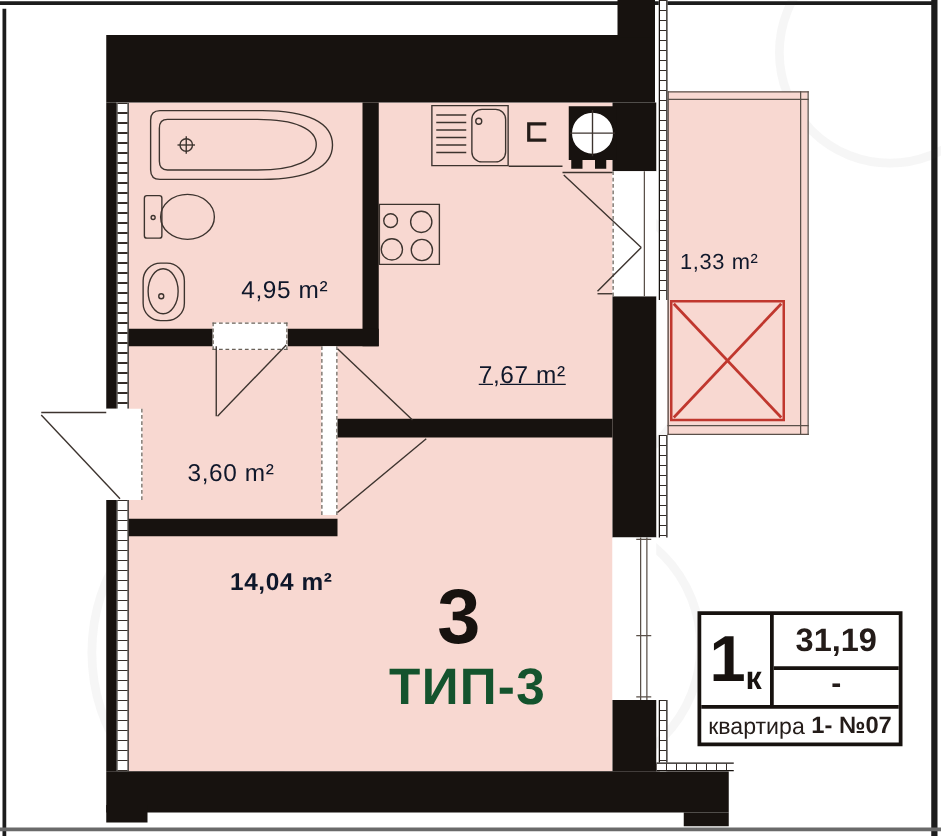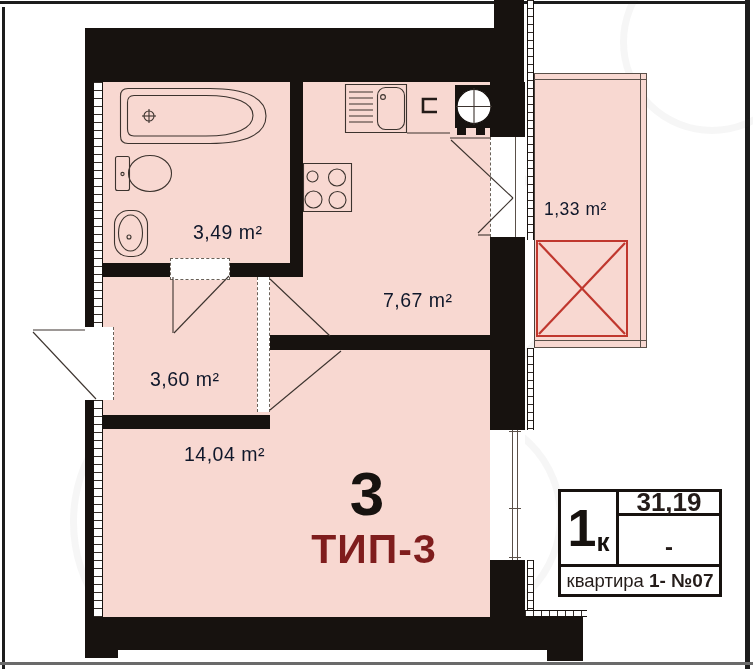--- a/index.html
+++ b/index.html
@@ -14,30 +14,30 @@
   .ladder-h{position:absolute;background:#fff;
     background-image:repeating-linear-gradient(to right,#332c28 0,#332c28 1px,#fff 1px,#fff 8px);
     border-top:1px solid #17120f;border-bottom:1px solid #17120f;box-sizing:border-box;}
   .gap{position:absolute;background:#fff;box-sizing:border-box;}
   .lbl{position:absolute;font-size:19.5px;letter-spacing:.5px;color:#0f172a;white-space:nowrap;}
   .thinline{position:absolute;background:#5a5049;}
   .ring{position:absolute;border:7px solid #555;border-radius:50%;opacity:.05;pointer-events:none;}
   #type-num{position:absolute;left:333px;top:458px;width:68px;text-align:center;
             font-size:62px;font-weight:bold;color:#17120f;}
   #type-name{position:absolute;left:296px;top:526px;width:156px;text-align:center;
-            font-size:41px;font-weight:bold;letter-spacing:1px;color:#7f1d1d;}
+            font-size:41px;font-weight:bold;letter-spacing:1px;color:#14532d;}
   
   #stamp{position:absolute;left:558px;top:489px;width:164px;height:108px;background:#fff;
          border:3px solid #17120f;box-sizing:border-box;}
   #stamp .cell{position:absolute;box-sizing:border-box;}
   #stamp-left{left:0;top:0;width:58px;height:72px;border-right:3px solid #17120f;
               display:flex;align-items:center;justify-content:center;}
   #stamp-left .big{font-size:52px;font-weight:bold;line-height:1;color:#17120f;}
   #stamp-left .sub{font-size:26px;font-weight:bold;color:#17120f;align-self:flex-end;margin-bottom:6px;}
-  #stamp-rt{left:58px;top:0;width:100px;height:24px;border-bottom:3px solid #17120f;
+  #stamp-rt{left:58px;top:0;width:100px;height:44px;border-bottom:3px solid #17120f;
             display:flex;align-items:center;justify-content:center;font-size:26px;font-weight:bold;}
   #stamp-rb{left:58px;top:38px;width:100px;height:34px;display:flex;align-items:center;
             justify-content:center;font-size:24px;font-weight:bold;}
   #stamp-bottom{left:0;top:72px;width:158px;height:30px;border-top:3px solid #17120f;
             display:flex;align-items:center;justify-content:center;font-size:18.5px;white-space:pre;}
   #stamp-bottom b{font-size:19px;}
   svg line, svg path, svg rect, svg ellipse, svg circle{vector-effect:non-scaling-stroke;}
 </style>
 </head>
 <body>
@@ -153,25 +153,25 @@
       <rect x="457" y="128" width="9" height="7" fill="#17120f"></rect>
       <rect x="476" y="128" width="9" height="7" fill="#17120f"></rect>
     </g>
 
     <g stroke="#c0372e" stroke-width="2.2">
       <line x1="539" y1="243" x2="625" y2="334"></line>
       <line x1="625" y1="243" x2="539" y2="334"></line>
     </g>
   </svg>
 
-  <div class="lbl" style="left:193px;top:221px;">3,49 m²</div>
-  <div class="lbl" style="left:383px;top:289px;">7,67 m²</div>
+  <div class="lbl" style="left:193px;top:221px;">4,95 m²</div>
+  <div class="lbl" style="left:383px;top:289px;text-decoration:underline;">7,67 m²</div>
   <div class="lbl" style="left:544px;top:199px;font-size:17.5px;">1,33 m²</div>
   <div class="lbl" style="left:150px;top:368px;">3,60 m²</div>
-  <div class="lbl" style="left:184px;top:443px;">14,04 m²</div>
+  <div class="lbl" style="left:184px;top:455px;font-weight:bold;">14,04 m²</div>
 
   <div id="type-num">3</div>
   <div id="type-name">ТИП-3</div>
 
   <div id="stamp">
     <div id="stamp-left" class="cell">
       <span class="big">1</span>
         <span class="sub">к</span>
     </div>
     <div id="stamp-rt" class="cell">31,19</div>

